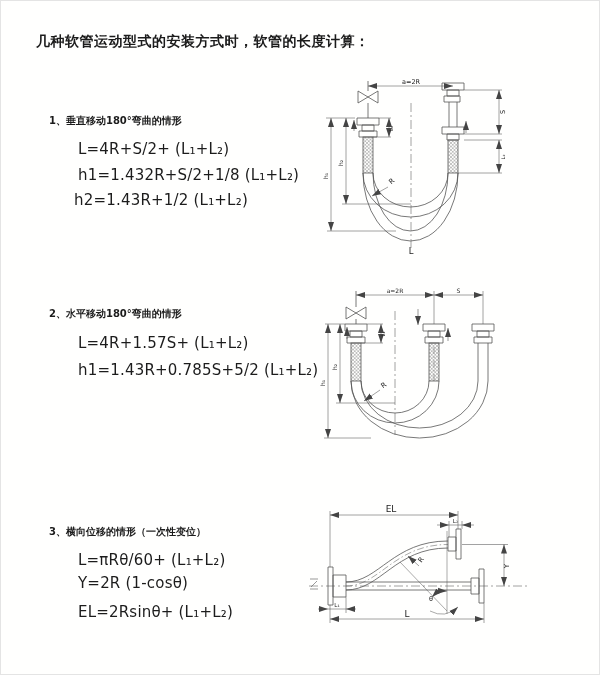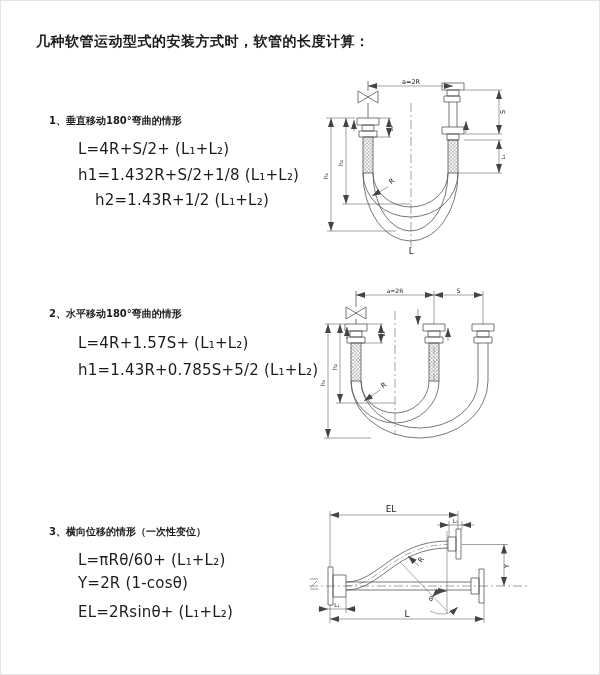--- a/index.html
+++ b/index.html
@@ -17,21 +17,21 @@
 </head>
 <body>
 
 <div class="page">
 
   <div class="doc-title">几种软管运动型式的安装方式时，软管的长度计算：</div>
 
   <div class="sec-h" style="left:48px;top:113px">1、垂直移动180°弯曲的情形</div>
   <div class="formula" style="left:77px;top:139px">L=4R+S/2+ (L₁+L₂)</div>
   <div class="formula" style="left:77px;top:165px">h1=1.432R+S/2+1/8 (L₁+L₂)</div>
-  <div class="formula" style="left:94px;top:190px">h2=1.43R+1/2 (L₁+L₂)</div>
+  <div class="formula" style="left:73px;top:190px">h2=1.43R+1/2 (L₁+L₂)</div>
 
   <div class="sec-h" style="left:48px;top:306px">2、水平移动180°弯曲的情形</div>
   <div class="formula" style="left:77px;top:333px">L=4R+1.57S+ (L₁+L₂)</div>
   <div class="formula" style="left:77px;top:360px">h1=1.43R+0.785S+5/2 (L₁+L₂)</div>
 
   <div class="sec-h" style="left:48px;top:524px">3、横向位移的情形（一次性变位）</div>
   <div class="formula" style="left:77px;top:550px">L=πRθ/60+ (L₁+L₂)</div>
   <div class="formula" style="left:77px;top:573px">Y=2R (1-cosθ)</div>
   <div class="formula" style="left:77px;top:602px">EL=2Rsinθ+ (L₁+L₂)</div>
 

